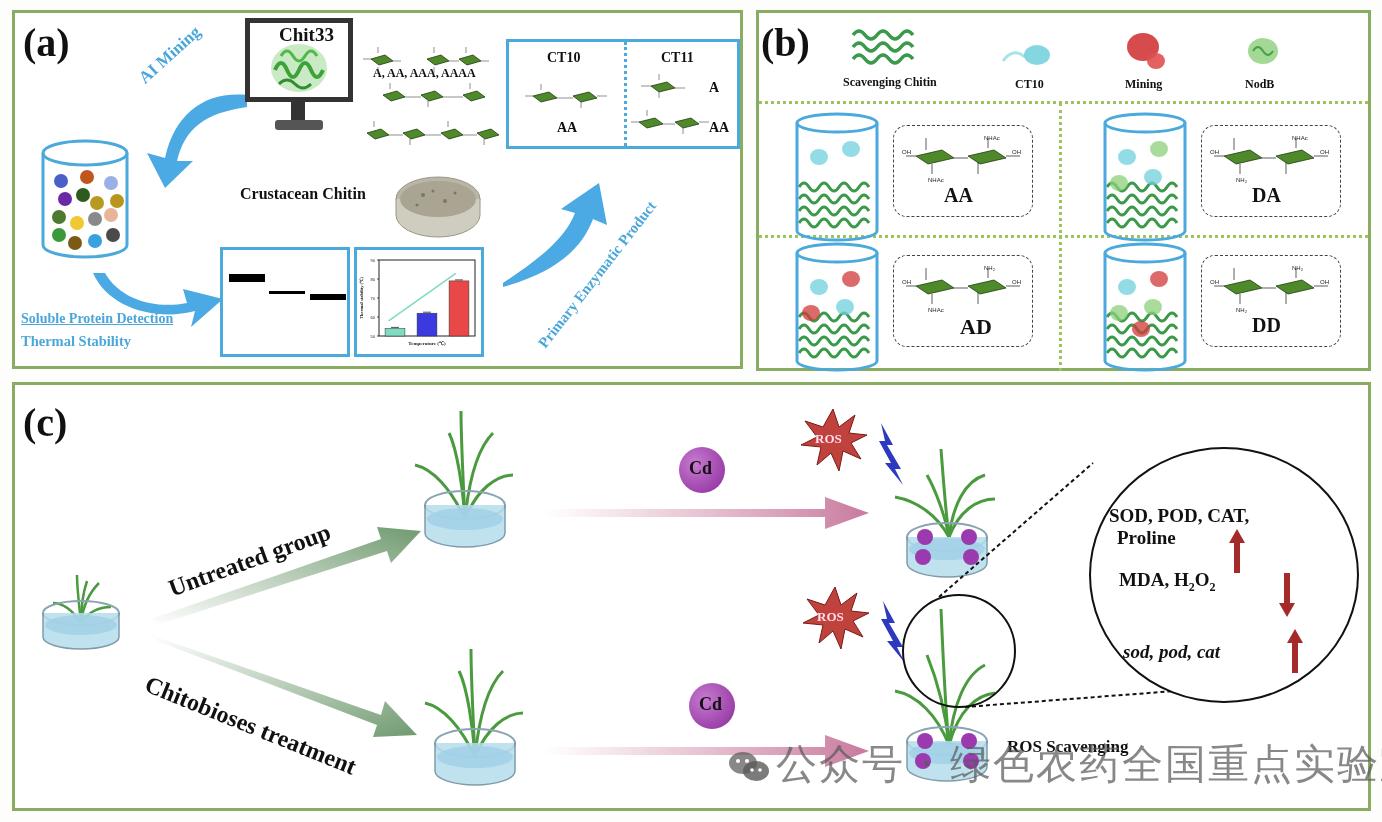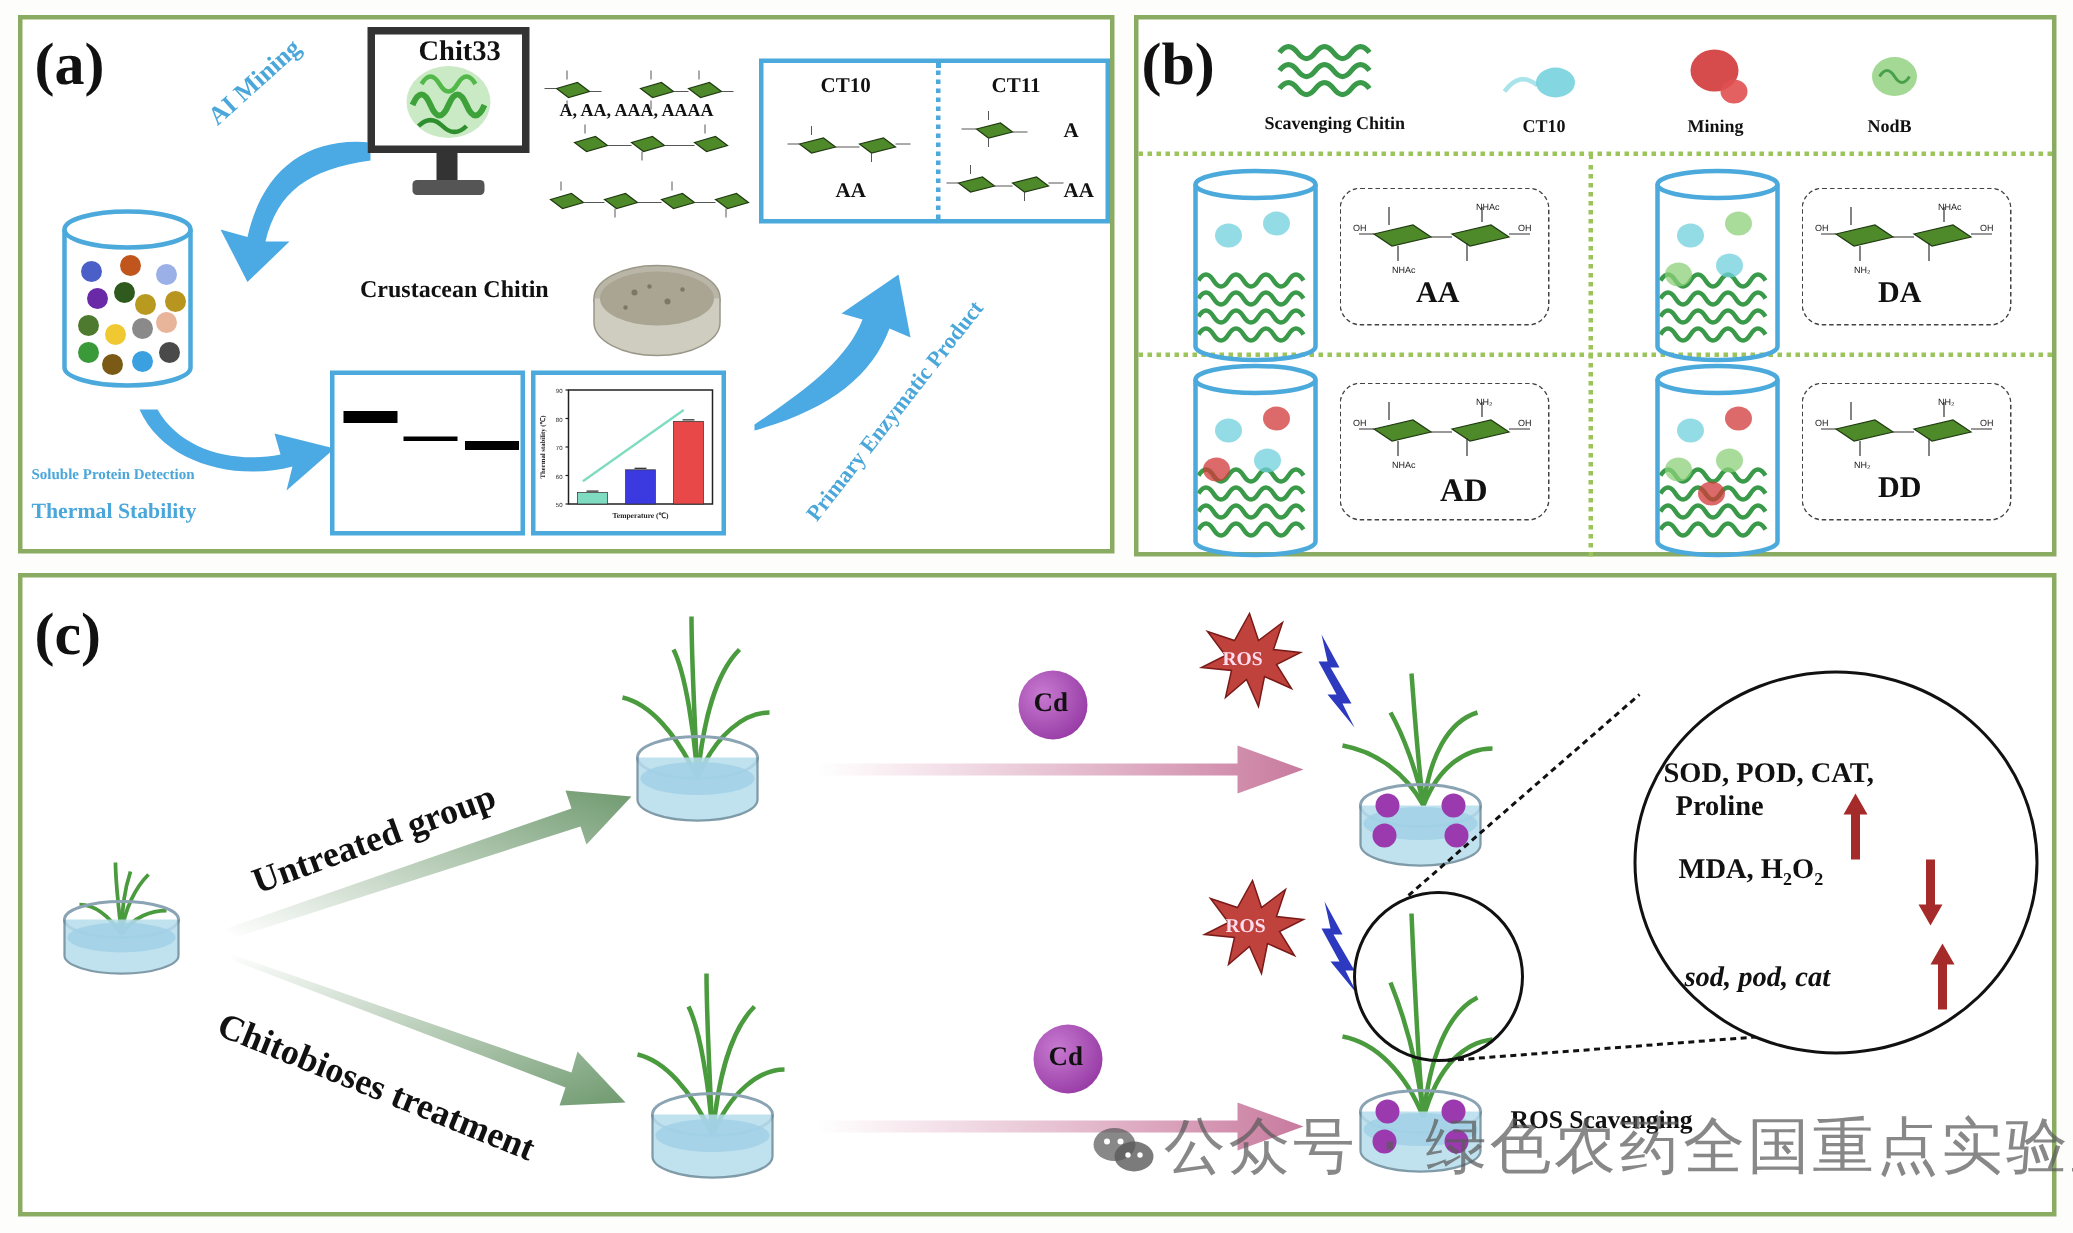--- a/index.html
+++ b/index.html
@@ -123,21 +123,21 @@
         <circle cx="52" cy="32" r="2"></circle>
         <circle cx="40" cy="22" r="1.5"></circle>
         <circle cx="62" cy="24" r="1.5"></circle>
         <circle cx="24" cy="36" r="1.5"></circle>
       </g>
   </svg>
 
   <svg class="abs" style="left:72px; top:256px;" width="140" height="66">
     <path d="M6 4 C22 40 70 52 108 42 L104 58 L136 30 L96 20 L100 34 C70 40 34 32 18 4 Z" fill="#4ba9e3"></path>
   </svg>
-  <div class="bluetext abs" style="left:6px; top:298px; font-size:10px;">Soluble Protein Detection</div>
+  <div class="bluetext abs" style="left:6px; top:298px; font-size:14px;text-decoration:underline;">Soluble Protein Detection</div>
   <div class="bluetext abs" style="left:6px; top:320px; font-size:14.5px;">Thermal Stability</div>
 
   <div class="bluebox" style="left:205px; top:234px; width:130px; height:110px;">
     <div class="abs" style="left:6px; top:24px; width:36px; height:8px; background:#000;"></div>
     <div class="abs" style="left:46px; top:41px; width:36px; height:3px; background:#000;"></div>
     <div class="abs" style="left:87px; top:44px; width:36px; height:6px; background:#000;"></div>
   </div>
 
   <div class="bluebox" style="left:339px; top:234px; width:130px; height:110px;">
     <svg id="mini-chart" width="124" height="104">

